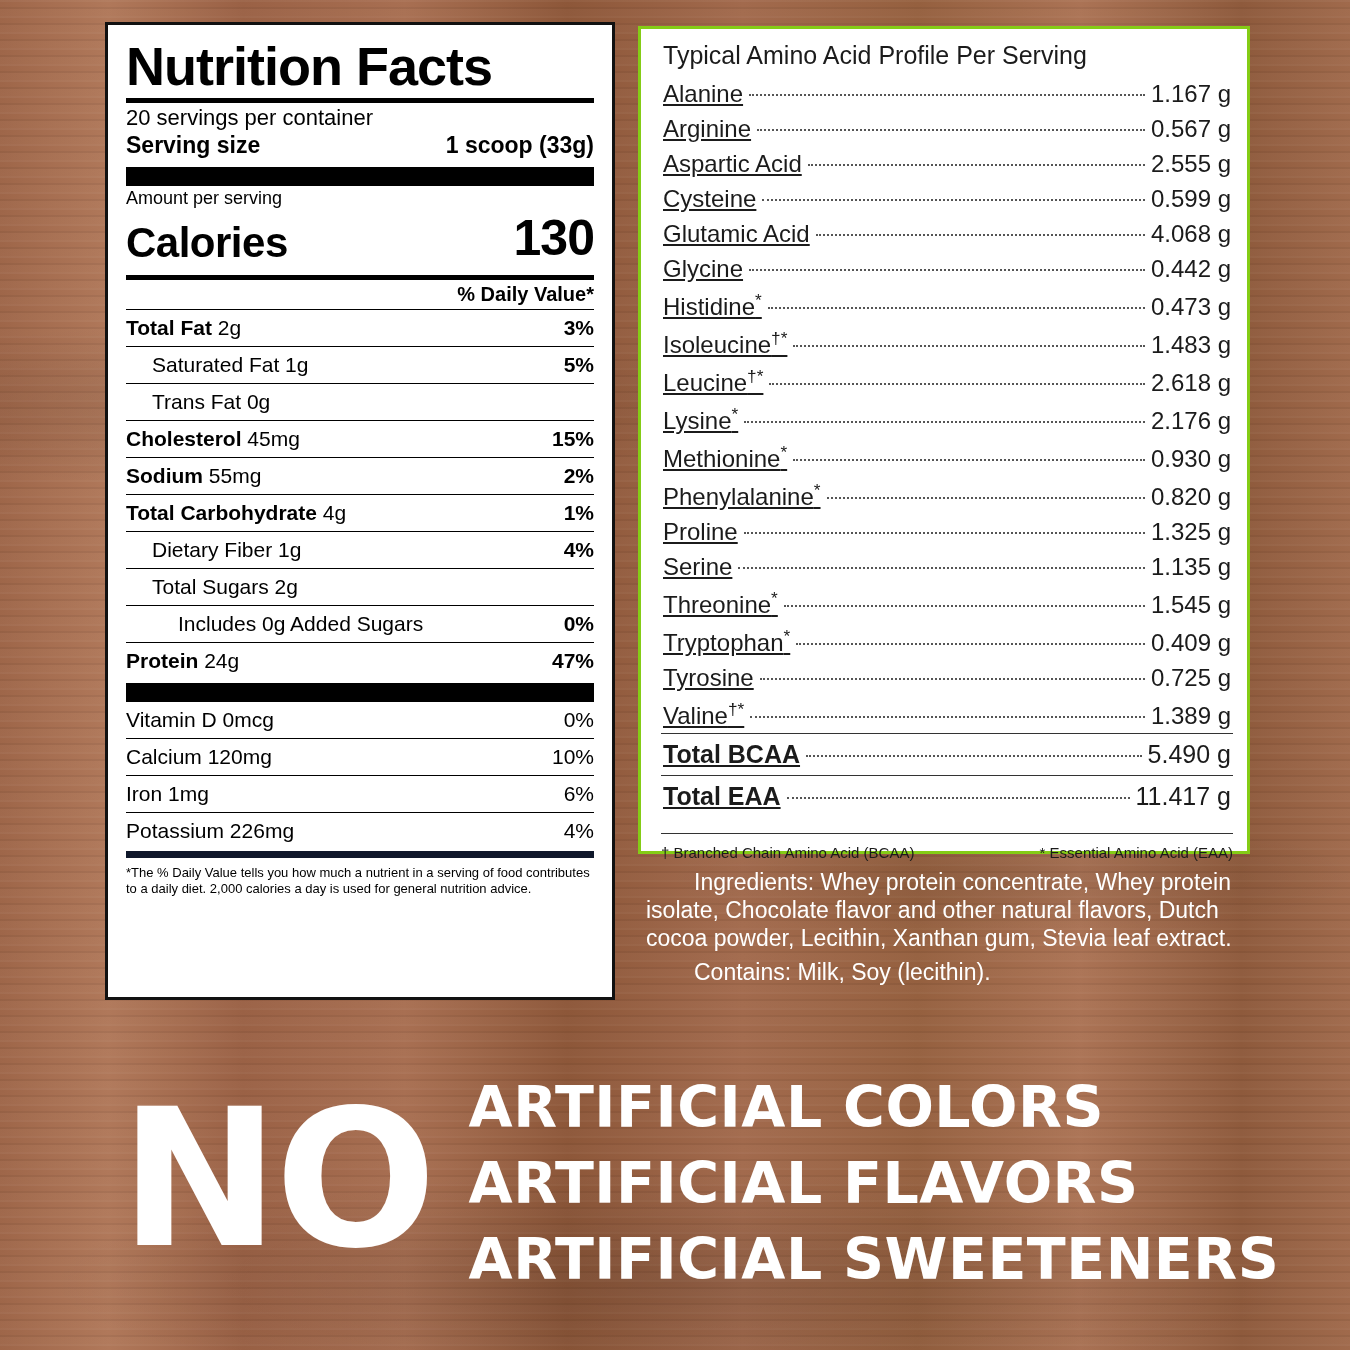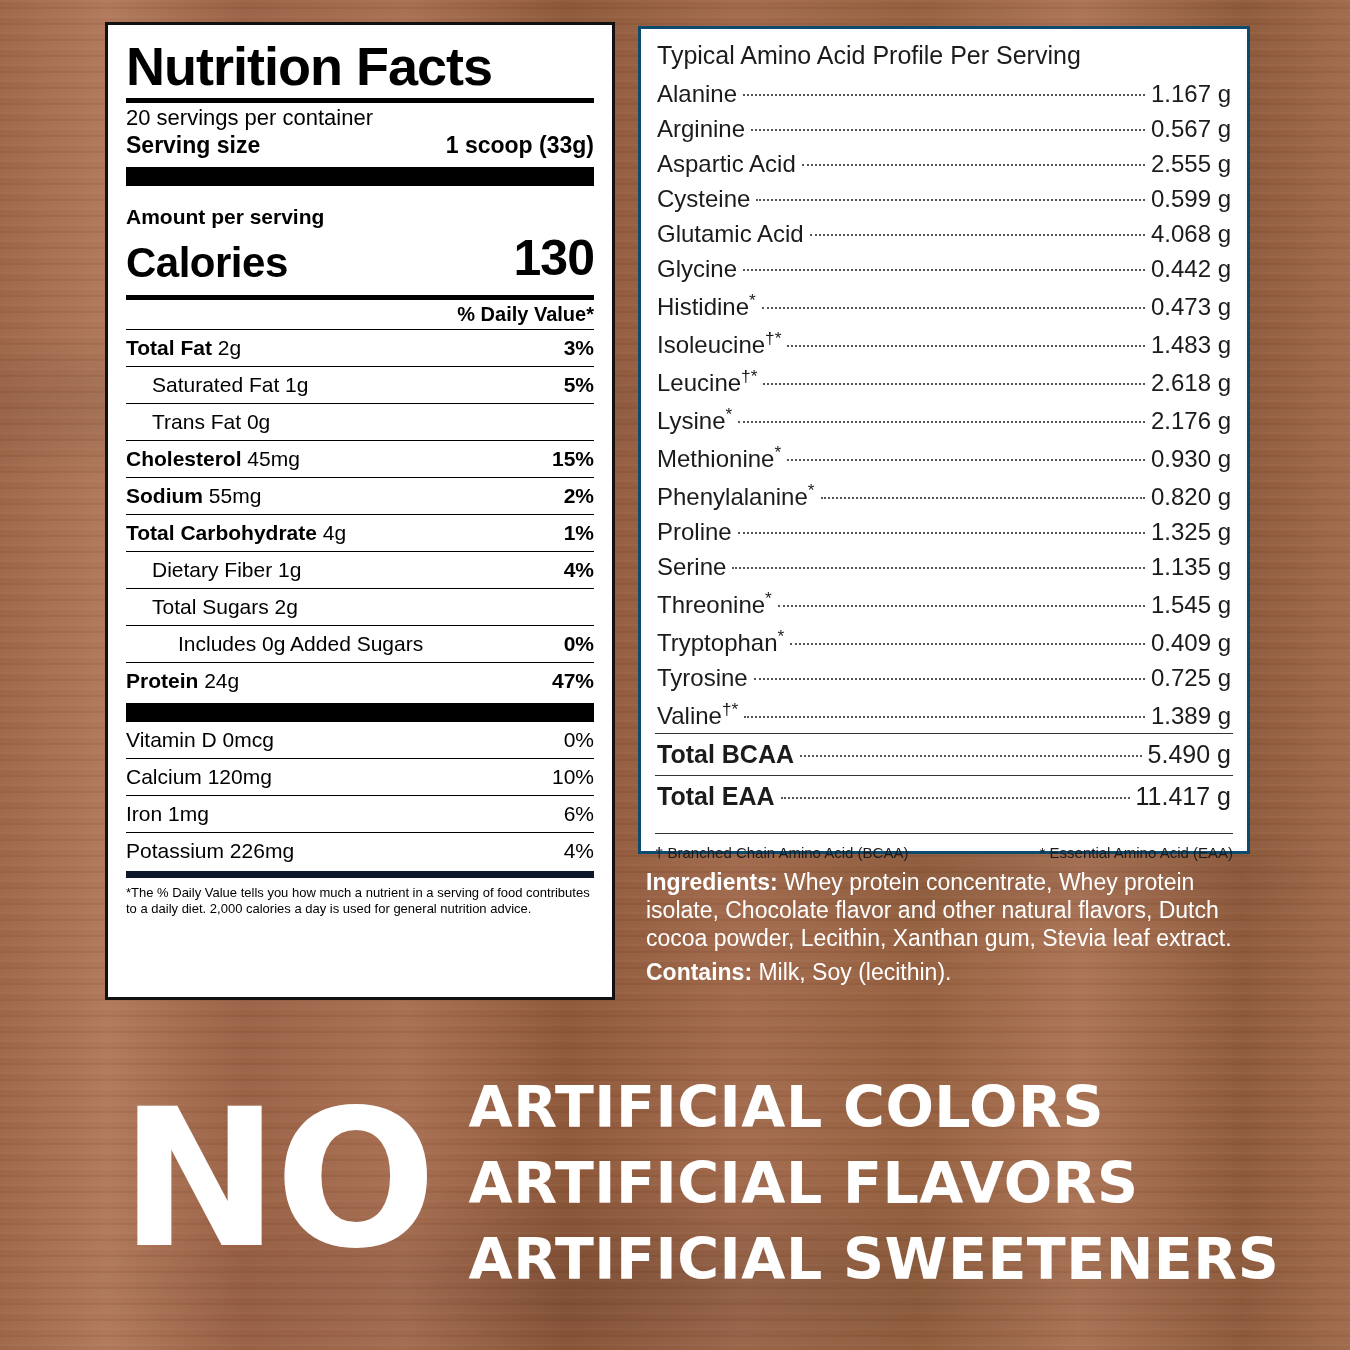--- a/index.html
+++ b/index.html
@@ -54,21 +54,21 @@
     line-height: 1.02; margin: 0 0 4px 0;
   }
   .rule-med  { border-bottom: 5px solid #000; }
   .rule-black-band { height: 19px; background: #000; margin: 4px 0 0 0; }
 
   .nf-servings { font-size: 22px; padding: 2px 0 1px 0; }
   .nf-servingsize {
     display:flex; justify-content: space-between; align-items: baseline;
     font-size: 23px; font-weight: bold; padding-bottom: 4px;
   }
-  .nf-amount { font-size: 21px; font-weight: bold; padding: 19px 0 0 0; }
+  .nf-amount { font-size: 18px; font-weight: normal; padding: 2px 0 0 0; }
   .nf-cal-row {
     display:flex; justify-content: space-between; align-items: flex-end;
     padding-bottom: 8px;
   }
   .nf-cal-label { font-size: 42px; font-weight: bold; letter-spacing:-0.5px; }
   .nf-cal-value { font-size: 50px; font-weight: bold; letter-spacing:-1px; }
   .nf-dv-head {
     text-align: right; font-size: 20px; font-weight: bold;
     padding: 3px 0 3px 0;
   }
@@ -87,30 +87,30 @@
     border-top: 7px solid #0f172a; margin-top: 2px;
   }
   .vit-block .nf-row { font-size: 21px; }
 
   
   .aa-panel {
     position: absolute;
     left: 638px; top: 26px;
     width: 612px; height: 828px;
     background: #fff;
-    border: 3px solid #0c4a6e;
-    padding: 10px 14px 8px 14px;
+    border: 3px solid #84cc16;
+    padding: 10px 14px 8px 20px;
     color: #1b1b1b;
   }
   .aa-title { font-size: 25px; padding: 2px 2px 6px 2px; }
   .aa-row {
     display: flex; align-items: baseline;
     font-size: 24px; padding: 3.5px 2px;
   }
-  .aa-name { white-space: nowrap; }
+  .aa-name { white-space: nowrap; text-decoration: underline; }
   .aa-dots {
     flex: 1 1 auto; margin: 0 6px;
     border-bottom: 2.5px dotted #555;
     transform: translateY(-6px);
   }
   .aa-val { white-space: nowrap; }
   .aa-total {
     display:flex; align-items: baseline;
     font-size: 25px; font-weight: bold; padding: 6px 2px 6px 2px;
     border-top: 1.5px solid #333;
@@ -123,21 +123,21 @@
     margin-top: 16px;
   }
   .sup { font-size: 0.72em; vertical-align: super; }
 
   
   .ingredients {
     position: absolute;
     left: 646px; top: 868px; width: 600px;
     color: #fff; font-size: 23px; line-height: 1.22;
   }
-  .ingredients b { font-weight: bold; }
+  .ingredients b { font-weight: normal; margin-left: 48px; }
   .contains { padding-top: 6px; font-size: 23px; }
 
   
   .claims {
     position: absolute; left: 120px; top: 1062px; width: 1140px;
     display: flex; align-items: center;
   }
   .claims-no {
     font-size: 190px; font-weight: bold; color: #fff;
     letter-spacing: -4px; line-height: 0.88;

